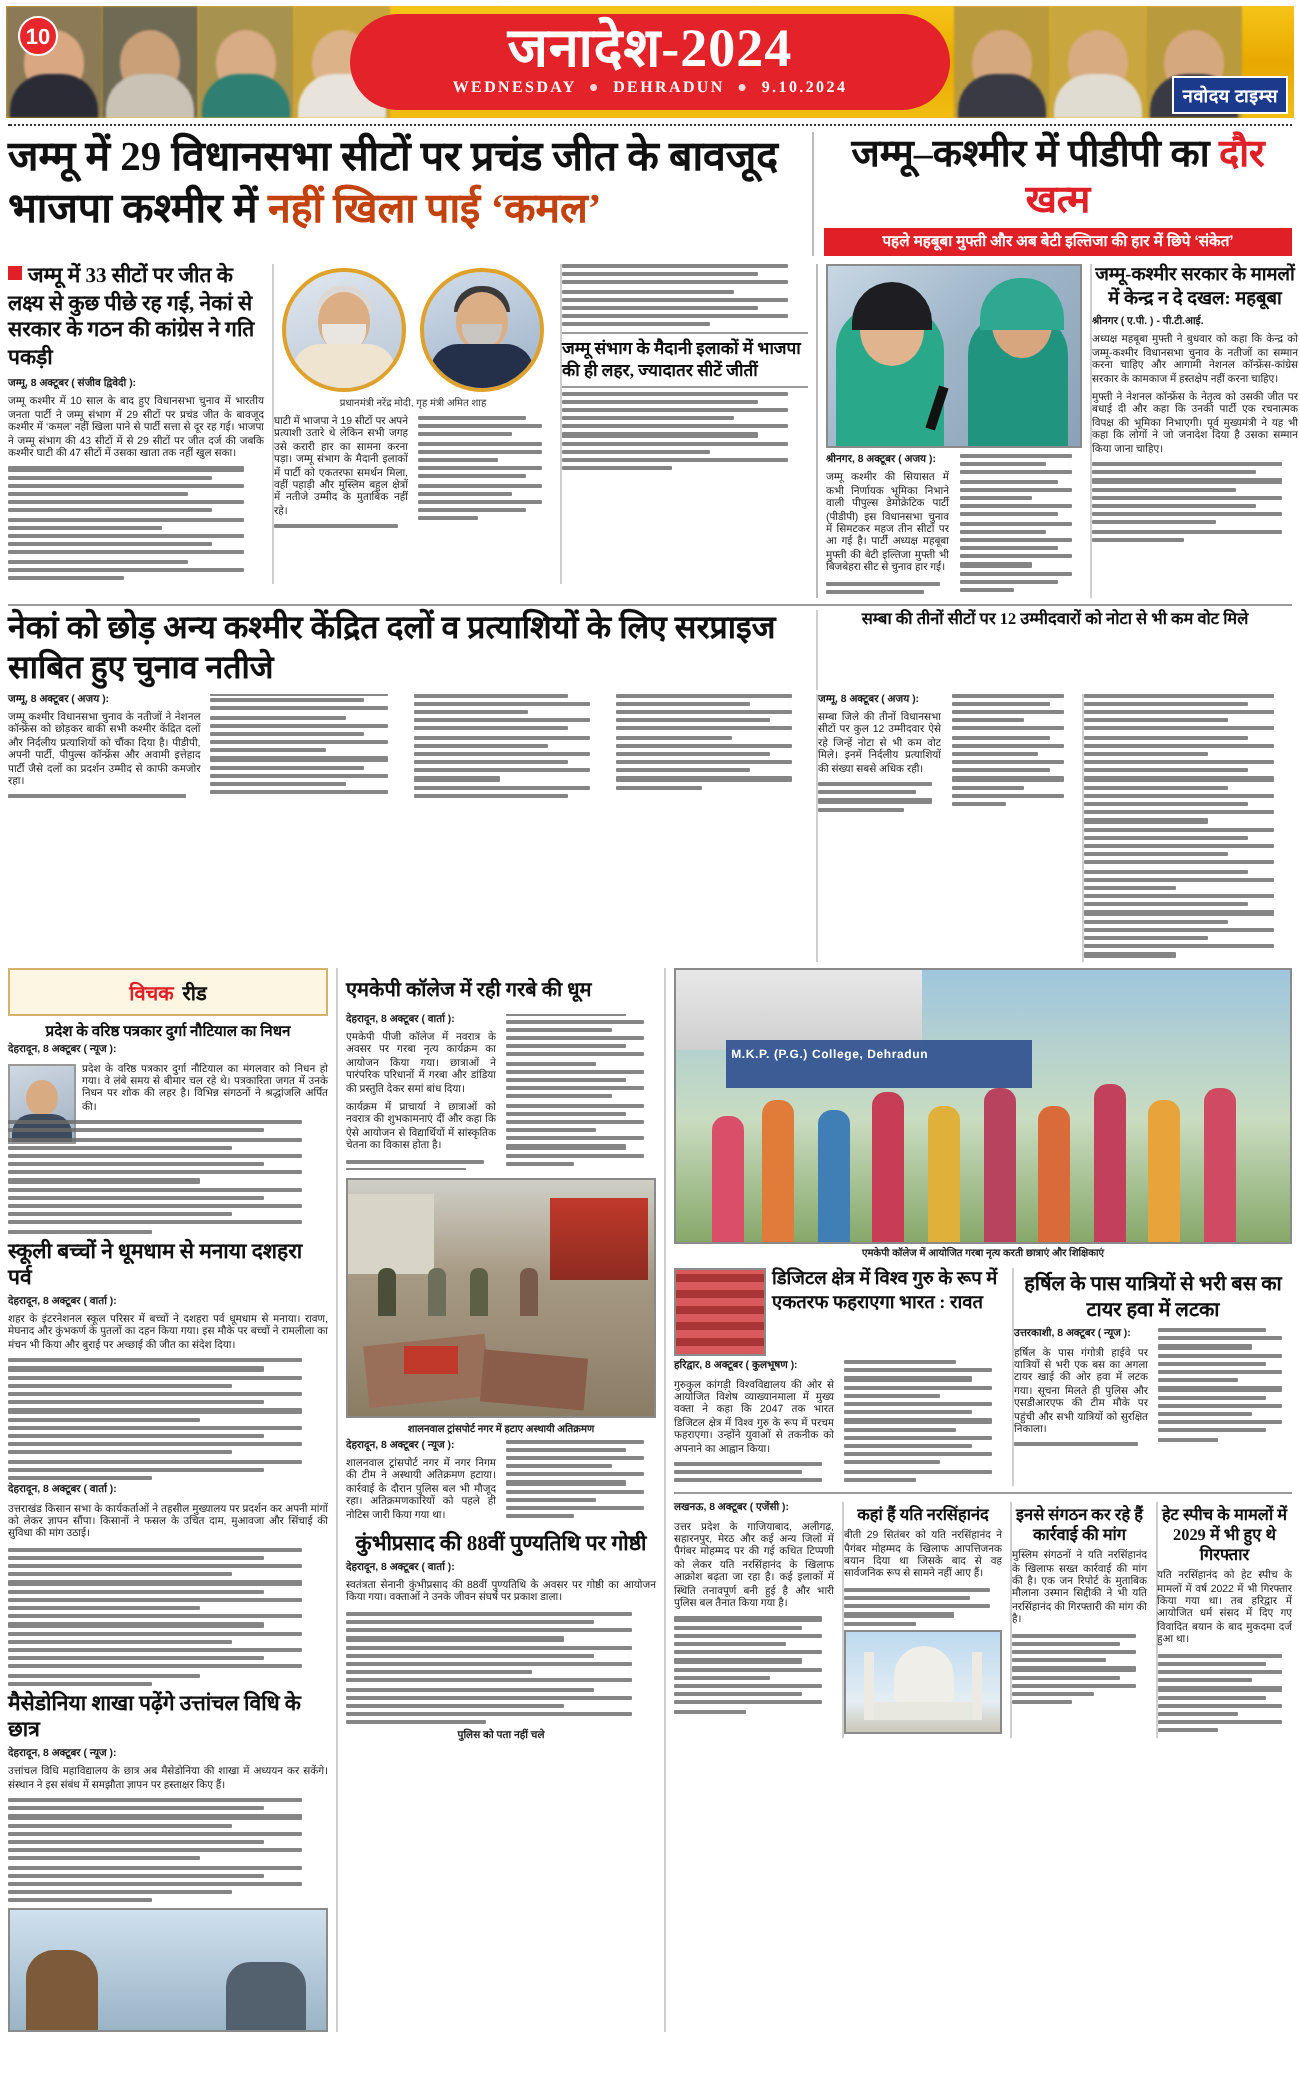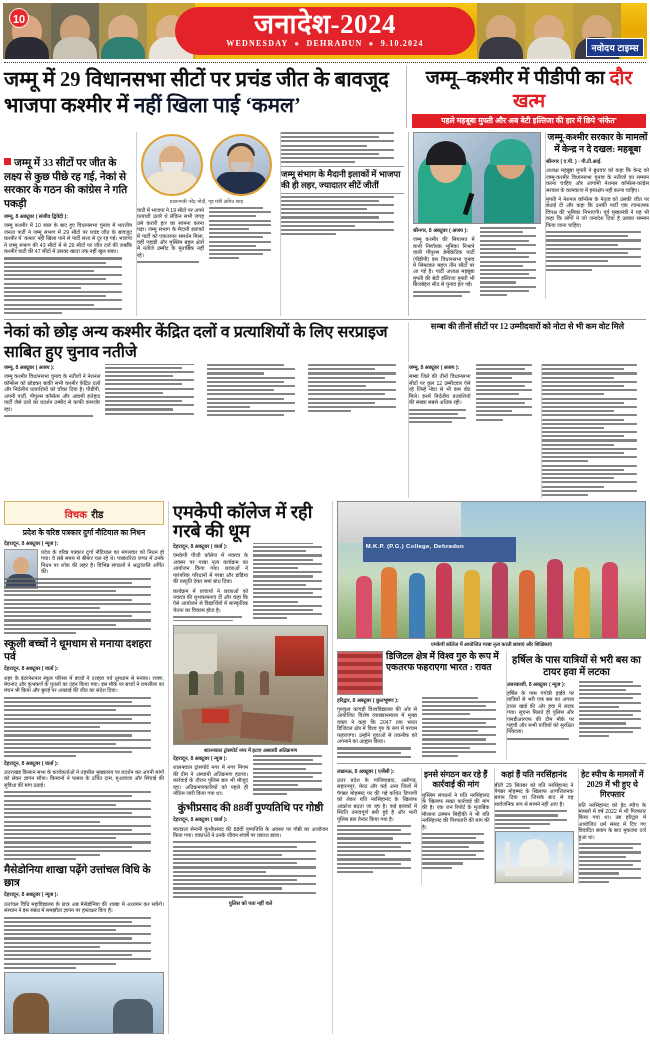--- a/index.html
+++ b/index.html
@@ -82,21 +82,21 @@
   .rule-dotted { border-top:1.5px dotted #333; margin:3px 4px 0 4px; }
 
   
   .hl-row { display:flex; margin:3px 4px 0 4px; gap:4px; }
   .hl-left { flex:1 1 auto; }
   .hl-right { width:240px; flex:0 0 240px; border-left:1px solid #bbb; padding-left:5px; }
   .headline-main {
     font-family:"Liberation Serif", serif;
     font-weight:bold; font-size:20.5px; line-height:26px; color:#111;
   }
-  .headline-main .red { color:#0f172a; }
+  .headline-main .red { color:#c2410c; }
   .headline-r {
     font-family:"Liberation Serif", serif; font-weight:bold;
     font-size:19px; line-height:23px; text-align:center; color:#111;
   }
   .headline-r .red { color:#e01f26; }
   .kicker-bar {
     background:#e01f26; color:#fff; font-size:7.6px; font-weight:bold;
     padding:2px 3px; margin-top:2px; text-align:center; line-height:10px;
   }
 
@@ -194,21 +194,21 @@
     font-family:"Liberation Serif", serif; font-weight:bold;
     font-size:7.6px; line-height:9.5px; color:#111; text-align:center;
     margin:2px 0;
   }
   .h-md {
     font-family:"Liberation Serif", serif; font-weight:bold;
     font-size:10.5px; line-height:13px; color:#111; margin:3px 0 2px 0;
   }
   .h-xl {
     font-family:"Liberation Serif", serif; font-weight:bold;
-    font-size:18px; line-height:19px; color:#111; margin:2px 0;
+    font-size:10px; line-height:19px; color:#111; margin:2px 0;
   }
   .photo-cap { font-size:5px; text-align:center; color:#222; margin-top:1.5px;
     font-weight:bold; }
 
   .avatar-sq {
     width:34px; height:40px; float:left; margin:0 3px 2px 0;
     background:linear-gradient(160deg,#cfd8e2,#9fb0c2); border:1px solid #999;
     position:relative; overflow:hidden;
   }
   .avatar-sq .a-head { position:absolute; left:50%; top:7px; transform:translateX(-50%);
@@ -310,21 +310,21 @@
       </div>
       <div class="kicker-bar">पहले महबूबा मुफ्ती और अब बेटी इल्तिजा की हार में छिपे ‘संकेत’</div>
     </div>
   </div>
 
   <div class="top-wrap">
 
     <div class="tw-left">
       <div style="display:flex; gap:4px;">
 
-        <div style="width:128px;margin-top:24px;">
+        <div style="width:128px;">
           <div class="bullet-head">
             <span class="bullet-sq"></span><span>जम्मू में 33 सीटों पर जीत के लक्ष्य से कुछ पीछे रह गई, नेकां से सरकार के गठन की कांग्रेस ने गति पकड़ी</span>
           </div>
           <div class="body-col" style="margin-top:3px;">
             <p><span class="lead">जम्मू, 8 अक्टूबर ( संजीव द्विवेदी ):</span></p>
             <p>जम्मू कश्मीर में 10 साल के बाद हुए विधानसभा चुनाव में भारतीय जनता पार्टी ने जम्मू संभाग में 29 सीटों पर प्रचंड जीत के बावजूद कश्मीर में ‘कमल’ नहीं खिला पाने से पार्टी सत्ता से दूर रह गई। भाजपा ने जम्मू संभाग की 43 सीटों में से 29 सीटों पर जीत दर्ज की जबकि कश्मीर घाटी की 47 सीटों में उसका खाता तक नहीं खुल सका।</p>
             <div class="greek">
               <i class="s92"></i>
                 <i class="s80"></i>
                 <i class="s92"></i>
@@ -879,56 +879,56 @@
                 <i class="s92"></i>
               <i class="s80"></i>
                 <i class="s92"></i>
                 <i class="s60"></i>
                 <i class="s92"></i>
                 <i class="s80"></i>
               <i class="s92"></i>
                 <i class="s45"></i>
             </div>
           </div>
+          <div style="width:80px; flex:0 0 80px;" class="colsep">
+            <div class="h-sm" style="font-size:8.2px; line-height:10px;">कहां हैं यति नरसिंहानंद</div>
+            <div class="body-col">
+              <p>बीती 29 सितंबर को यति नरसिंहानंद ने पैगंबर मोहम्मद के खिलाफ आपत्तिजनक बयान दिया था जिसके बाद से वह सार्वजनिक रूप से सामने नहीं आए हैं।</p>
+              <div class="greek">
+                <i class="s92"></i>
+                  <i class="s80"></i>
+                  <i class="s92"></i>
+                  <i class="s70"></i>
+                  <i class="s45"></i>
+              </div>
+            </div>
+            <div class="photo taj" style="height:52px; margin-top:2px;">
+              <div class="min" style="left:12%;"></div>
+              <div class="min" style="right:12%;"></div>
+              <div class="dome"></div>
+              <div class="base"></div>
+            </div>
+          </div>
           <div style="flex:1 1 0;" class="colsep">
             <div class="h-sm" style="font-size:8.2px; line-height:10px;">इनसे संगठन कर रहे हैं कार्रवाई की मांग</div>
             <div class="body-col">
               <p>मुस्लिम संगठनों ने यति नरसिंहानंद के खिलाफ सख्त कार्रवाई की मांग की है। एक जन रिपोर्ट के मुताबिक मौलाना उस्मान सिद्दीकी ने भी यति नरसिंहानंद की गिरफ्तारी की मांग की है।</p>
               <div class="greek">
                 <i class="s92"></i>
                   <i class="s80"></i>
                   <i class="s92"></i>
                   <i class="s70"></i>
                   <i class="s92"></i>
                 <i class="s80"></i>
                   <i class="s92"></i>
                   <i class="s60"></i>
                   <i class="s45"></i>
               </div>
             </div>
           </div>
-          <div style="width:80px; flex:0 0 80px;" class="colsep">
-            <div class="h-sm" style="font-size:8.2px; line-height:10px;">कहां हैं यति नरसिंहानंद</div>
-            <div class="body-col">
-              <p>बीती 29 सितंबर को यति नरसिंहानंद ने पैगंबर मोहम्मद के खिलाफ आपत्तिजनक बयान दिया था जिसके बाद से वह सार्वजनिक रूप से सामने नहीं आए हैं।</p>
-              <div class="greek">
-                <i class="s92"></i>
-                  <i class="s80"></i>
-                  <i class="s92"></i>
-                  <i class="s70"></i>
-                  <i class="s45"></i>
-              </div>
-            </div>
-            <div class="photo taj" style="height:52px; margin-top:2px;">
-              <div class="min" style="left:12%;"></div>
-              <div class="min" style="right:12%;"></div>
-              <div class="dome"></div>
-              <div class="base"></div>
-            </div>
-          </div>
           <div style="flex:1 1 0;" class="colsep">
             <div class="h-sm" style="font-size:8.2px; line-height:10px;">हेट स्पीच के मामलों में 2029 में भी हुए थे गिरफ्तार</div>
             <div class="body-col">
               <p>यति नरसिंहानंद को हेट स्पीच के मामलों में वर्ष 2022 में भी गिरफ्तार किया गया था। तब हरिद्वार में आयोजित धर्म संसद में दिए गए विवादित बयान के बाद मुकदमा दर्ज हुआ था।</p>
               <div class="greek">
                 <i class="s92"></i>
                   <i class="s80"></i>
                   <i class="s92"></i>
                   <i class="s70"></i>
                   <i class="s92"></i>

